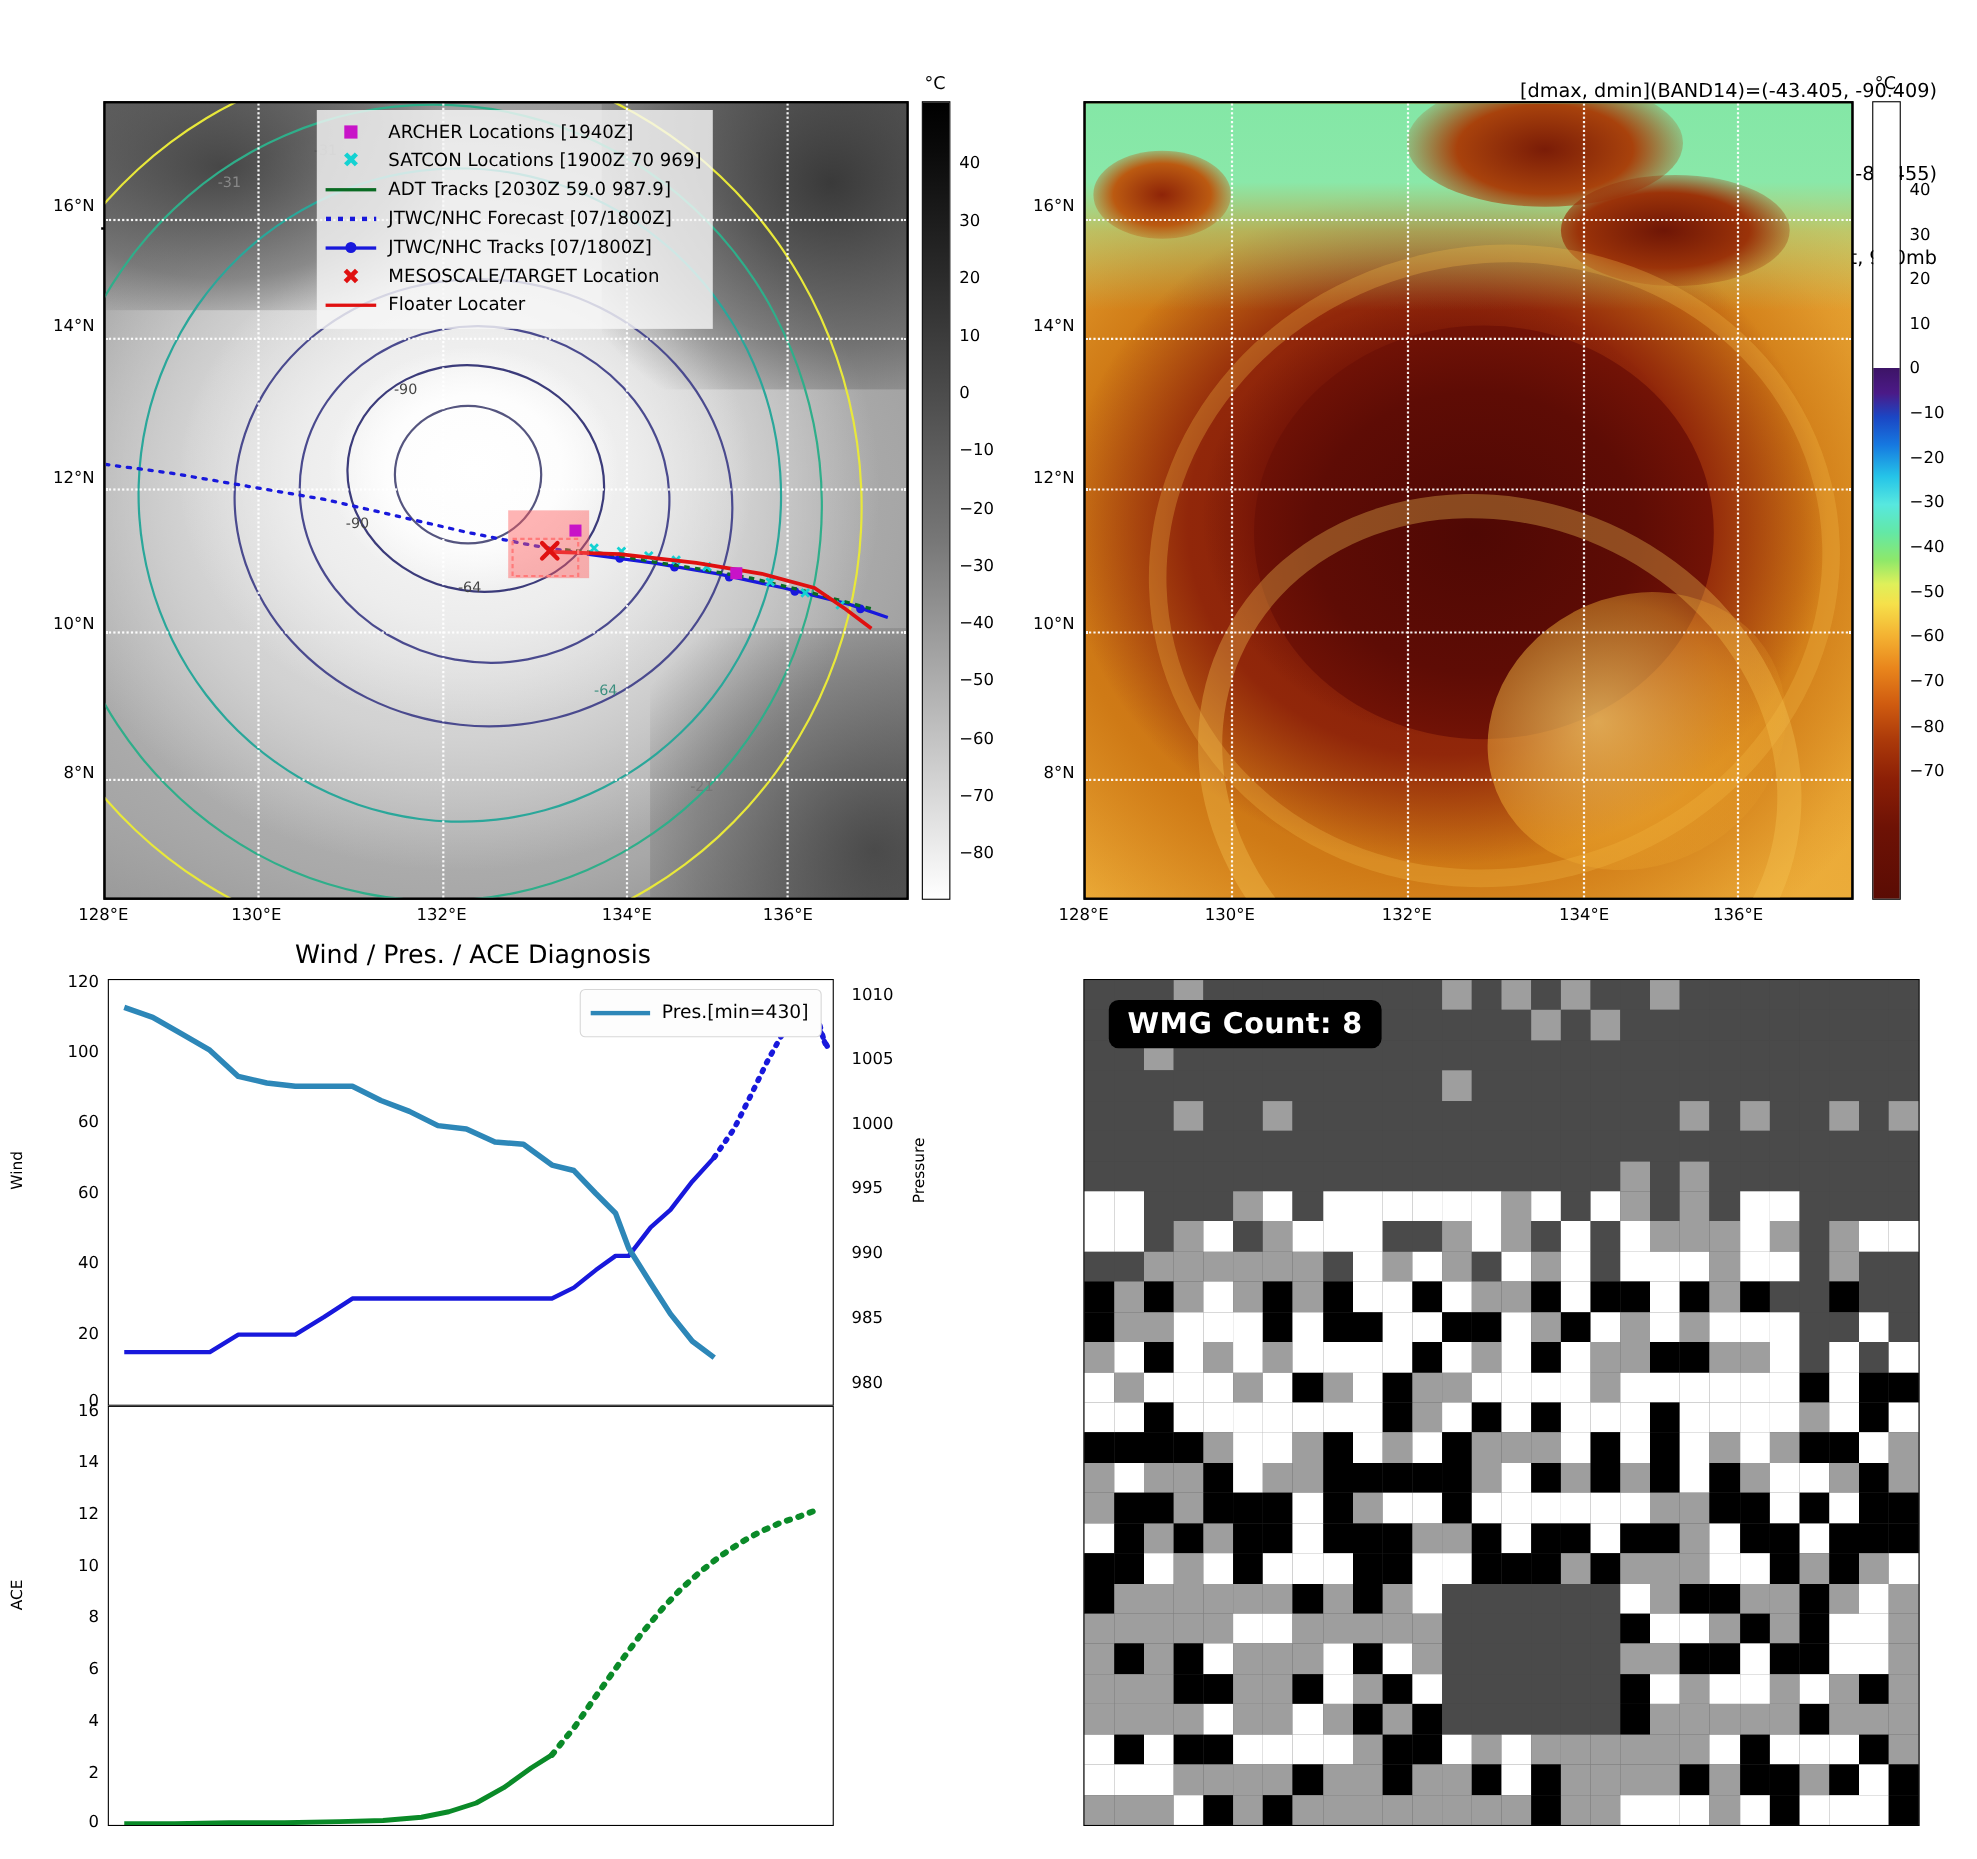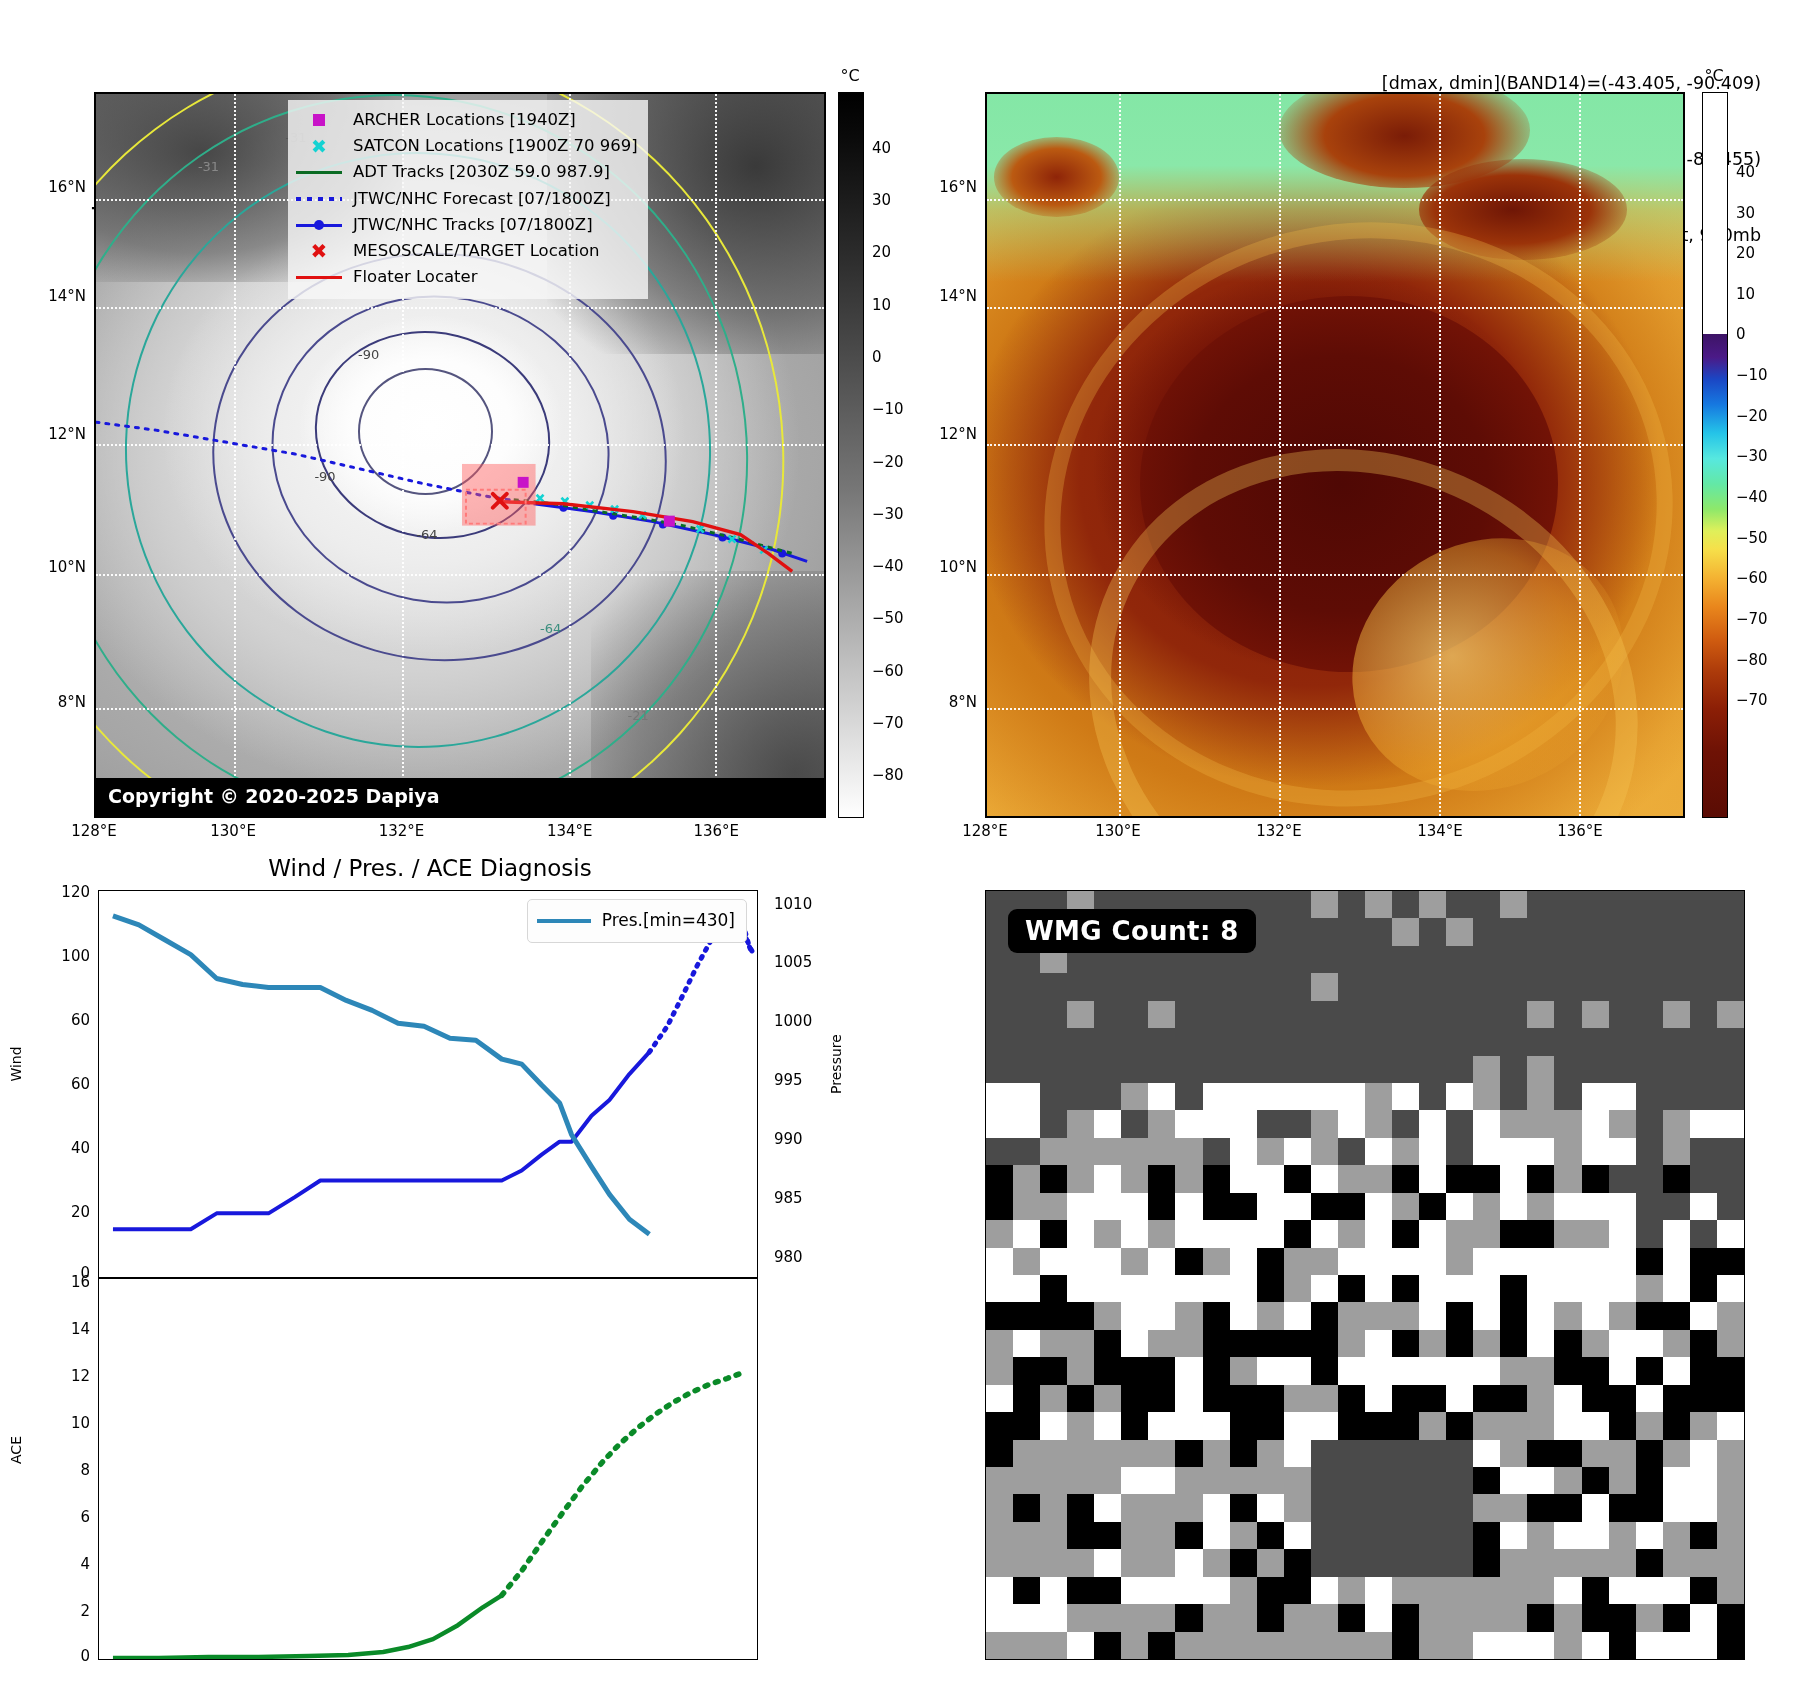--- a/index.html
+++ b/index.html
@@ -206,23 +206,20 @@
       <span>MESOSCALE/TARGET Location</span>
     </div>
     <div class="legend-row">
       <span class="lg-key" style="width:46px;flex:0 0 46px;">
         <span class="lg-solid" style="background:#e01010;height:3.4px;"></span>
         </span>
       <span>Floater Locater</span>
     </div>
   </div>
 
-  <div class="abs" style="left:0;bottom:0;width:100%;background:#000;color:#fff;font-weight:bold;font-size:19px;padding:7px 0 9px 12px;box-sizing:border-box;">
-    <span>Copyright © 2020-2025 Dapiya</span>
-  </div>
 </div>
 
 <div class="abs" style="left:40px;top:92px;width:50px;height:726px;">
   <div class="abs tick" style="right:4px;top:95px;transform:translateY(-50%);">16°N</div>
   <div class="abs tick" style="right:4px;top:204px;transform:translateY(-50%);">14°N</div>
   <div class="abs tick" style="right:4px;top:342px;transform:translateY(-50%);">12°N</div>
   <div class="abs tick" style="right:4px;top:475px;transform:translateY(-50%);">10°N</div>
   <div class="abs tick" style="right:4px;top:610px;transform:translateY(-50%);">8°N</div>
 </div>
 <div class="abs" style="left:94px;top:822px;width:732px;height:30px;">

